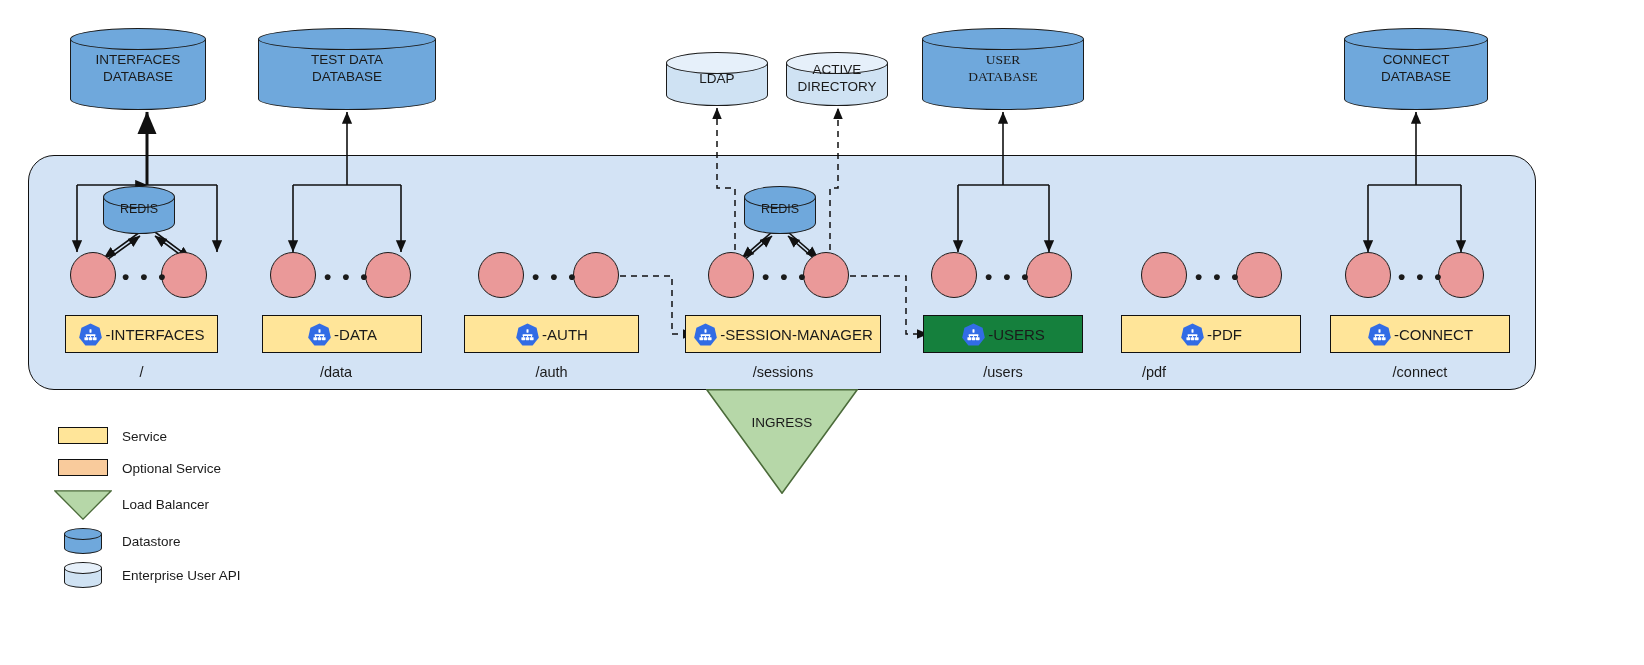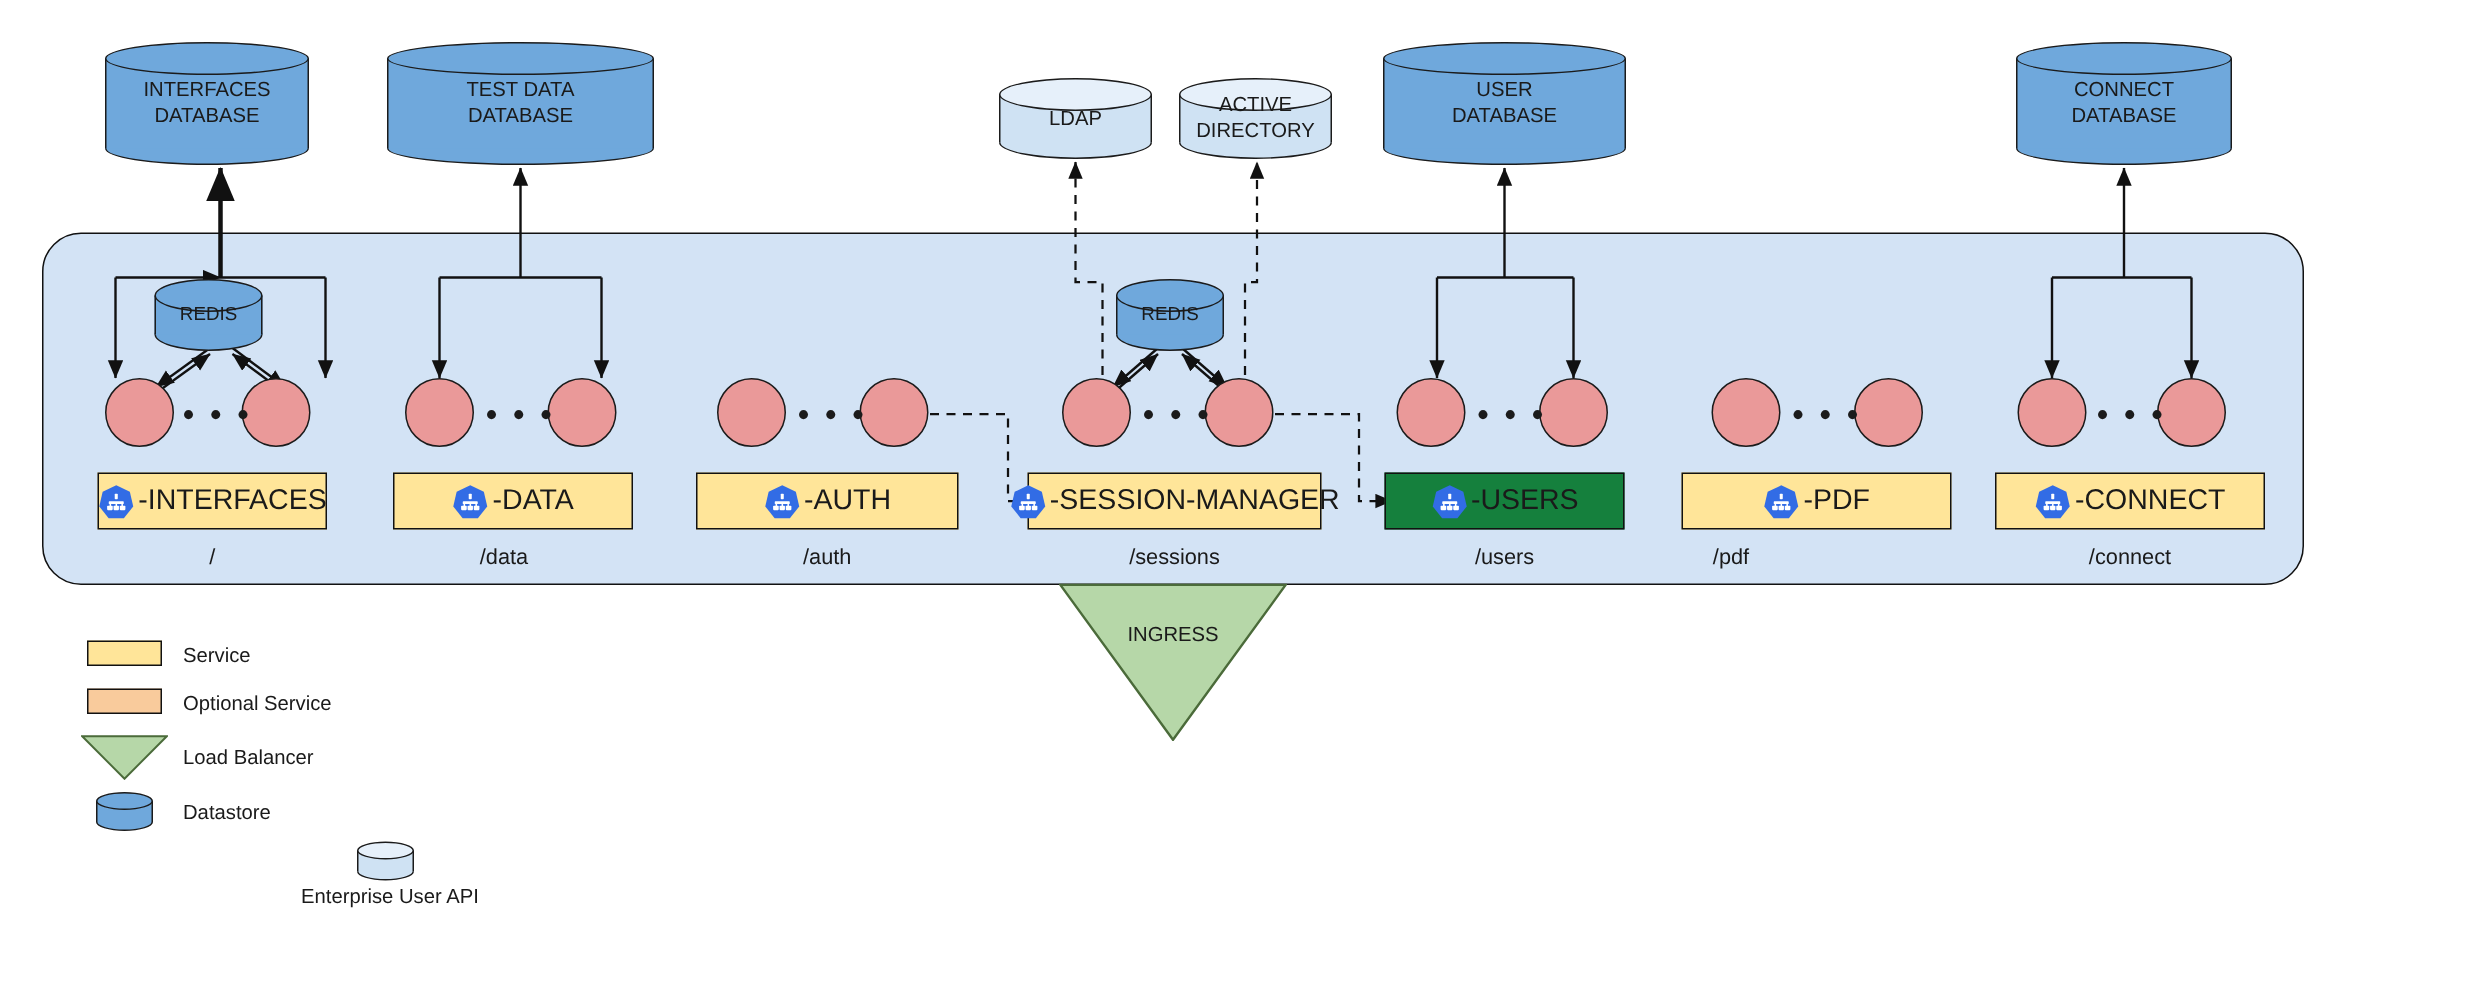--- a/index.html
+++ b/index.html
@@ -31,21 +31,21 @@
   
   .pod{position:absolute;width:46px;height:46px;border-radius:50%;
     background:#ea9999;border:1.6px solid #1b1b1b;box-sizing:border-box;}
   .dots{position:absolute;font-size:21px;font-weight:bold;letter-spacing:2.5px;color:#1b1b1b;line-height:1;}
 
   
   .svc{position:absolute;height:38px;background:#ffe599;border:1.6px solid #111;
     box-sizing:border-box;display:flex;align-items:center;justify-content:center;gap:2px;}
   .svc.optional{background:#15803d;}
   .svc .k8s{width:25px;height:25px;flex:none;}
-  .svc .txt{font-size:19px;white-space:nowrap;}
+  .svc .txt{font-size:15px;white-space:nowrap;}
 
   
   .path{position:absolute;font-size:14.5px;text-align:center;}
 
   
   #ingress{left:706px;top:389px;width:152px;height:105px;}
   #ingress .tri{position:absolute;inset:0;}
   #ingress .lbl{position:absolute;left:0;right:0;top:26px;text-align:center;font-size:13.5px;}
 
   
@@ -181,21 +181,21 @@
 </div>
 
 <div class="abs cyl light" style="left:786px;top:52px;width:102px;height:54px;">
   <div class="bot"></div>
   <div class="body"></div>
   <div class="top"></div>
   <div class="lbl">ACTIVE
 DIRECTORY</div>
 </div>
 
-<div class="abs cyl" style="left:922px;top:28px;width:162px;height:82px;">
+<div class="abs cyl" style="left:922px;top:28px;width:162px;height:82px;font-family:Liberation Serif, serif;">
   <div class="bot"></div>
   <div class="body"></div>
   <div class="top"></div>
   <div class="lbl">USER
 DATABASE</div>
 </div>
 
 <div class="abs cyl" style="left:1344px;top:28px;width:144px;height:82px;">
   <div class="bot"></div>
   <div class="body"></div>
@@ -410,21 +410,21 @@
     <div class="lg-key">
       <div class="lg-cyl cyl">
         <div class="bot" style="height:12px;"></div>
         <div class="body" style="top:6px;bottom:6px;"></div>
         <div class="top" style="height:12px;"></div>
       </div>
     </div>
     <div class="lg-text">Datastore</div>
   </div>
 
-  <div class="lg-row" style="height:34px;flex-direction:column;">
+  <div class="lg-row" style="height:34px;">
     <div class="lg-key">
       <div class="lg-cyl cyl light">
         <div class="bot" style="height:12px;"></div>
         <div class="body" style="top:6px;bottom:6px;"></div>
         <div class="top" style="height:12px;"></div>
       </div>
     </div>
     <div class="lg-text">Enterprise User API</div>
   </div>
 

